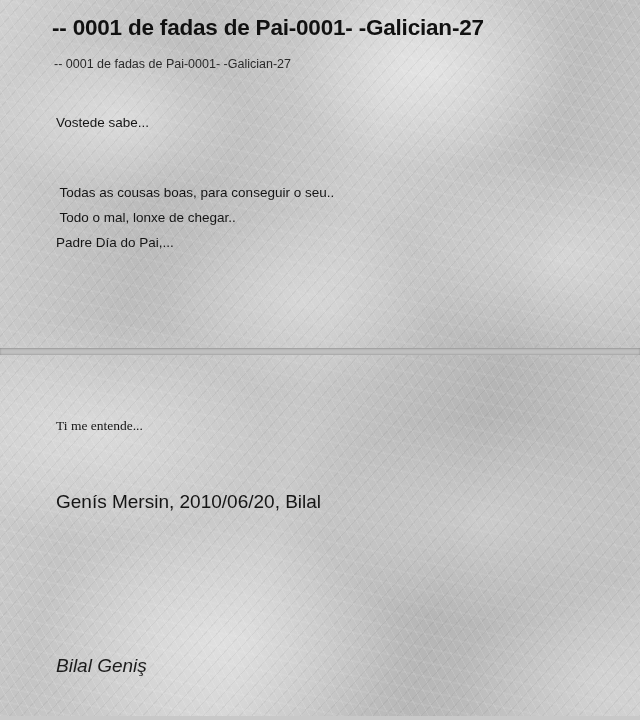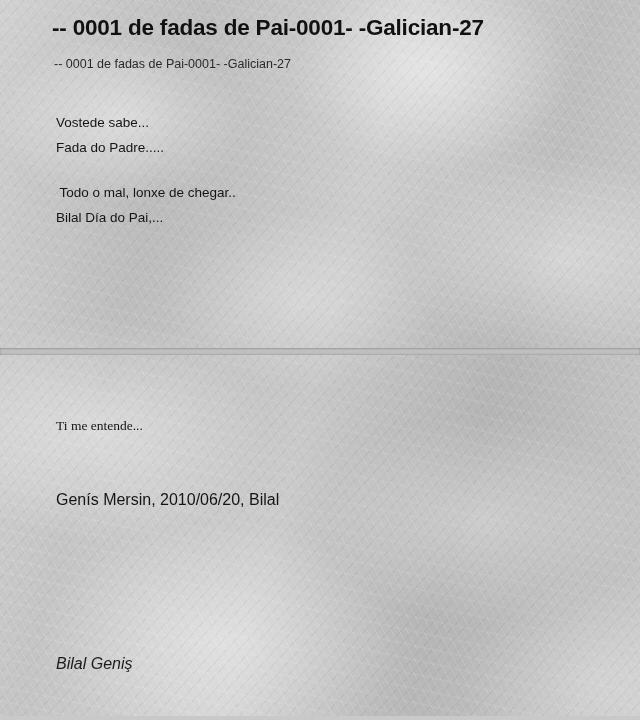--- a/index.html
+++ b/index.html
@@ -82,28 +82,28 @@
   .stanza-1 { top: 94px; margin-top: 16px; }
   .stanza-2 { top: 180px; }
   .stanza-3 { top: 413px; font-family: Liberation Serif, serif; }
   .stanza div {
     white-space: pre;
   }
   .signature-line {
     position: absolute;
     left: 56px;
     top: 491px;
-    font-size: 16px;
+    font-size: 19px;
     color: #151515;
   }
   .author {
     position: absolute;
     left: 56px;
     top: 655px;
-    font-size: 16px;
+    font-size: 19px;
     font-style: italic;
     color: #1c1c1c;
   }
   .divider {
     position: absolute;
     left: 0;
     top: 348px;
     width: 640px;
     height: 7px;
     background: #c0c0c0;
@@ -116,26 +116,26 @@
 
 <div class="page">
   <div class="content">
 
     <div class="title">-- 0001 de fadas de Pai-0001- -Galician-27</div>
 
     <div class="subtitle">-- 0001 de fadas de Pai-0001- -Galician-27</div>
 
     <div class="stanza stanza-1">
       <div>Vostede sabe...</div>
-      <div>Fada do Padre.....</div>
     </div>
 
     <div class="stanza stanza-2">
+      <div> Todas as cousas boas, para conseguir o seu..</div>
       <div> Todo o mal, lonxe de chegar..</div>
-      <div>Bilal Día do Pai,...</div>
+      <div>Padre Día do Pai,...</div>
     </div>
 
     <div class="divider"></div>
 
     <div class="stanza stanza-3">
       <div>Ti me entende...</div>
     </div>
 
     <div class="signature-line">Genís Mersin, 2010/06/20, Bilal</div>
 

